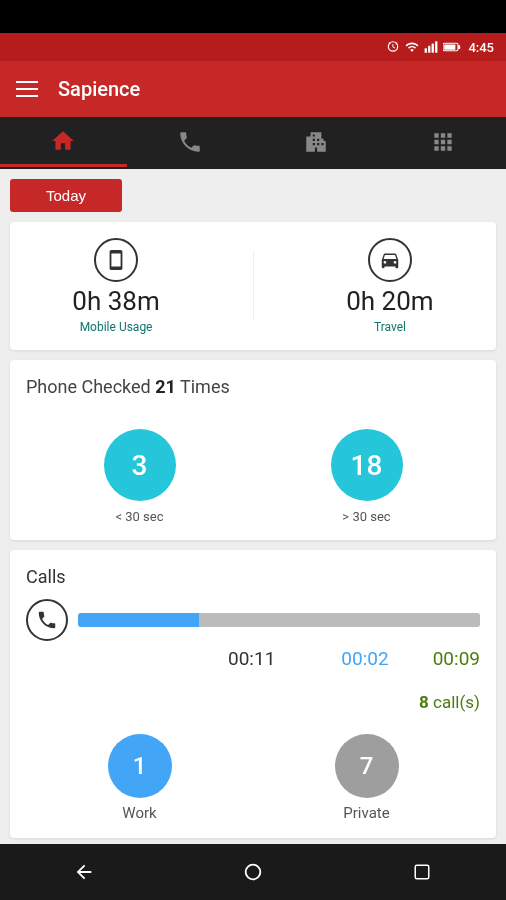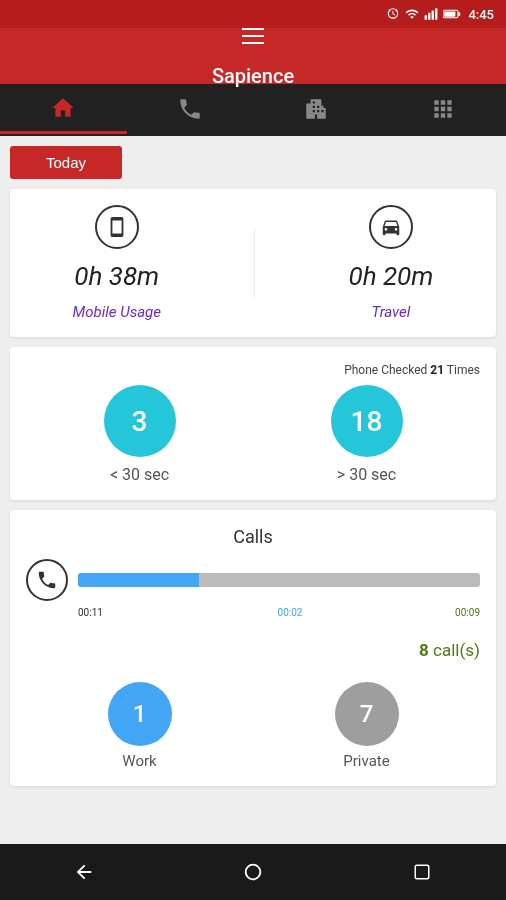--- a/index.html
+++ b/index.html
@@ -14,38 +14,38 @@
 
     
     .status-bar {
       background: #b71c1c;
       height: 28px;
       display: flex;
       align-items: center;
       justify-content: flex-end;
       padding: 0 12px;
       gap: 6px;
+      margin-top: 33px;
     }
     .status-bar-icons {
       display: flex;
       align-items: center;
       gap: 5px;
       color: white;
       font-size: 12px;
     }
 
     
     .app-bar {
       background: #c62828;
       height: 56px;
       display: flex;
       align-items: center;
       padding: 0 16px;
       gap: 20px;
-      flex-direction: column;
     }
     .hamburger-icon {
       display: flex;
       flex-direction: column;
       gap: 5px;
       cursor: pointer;
     }
     .hamburger-icon span {
       display: block;
       width: 22px;
@@ -117,53 +117,52 @@
     
     .usage-row {
       display: flex;
       justify-content: space-around;
       align-items: center;
     }
     .usage-item {
       display: flex;
       flex-direction: column;
       align-items: center;
-      gap: 12px;
-      font-style: italic;
+      gap: 4px;
     }
     .usage-icon {
       width: 44px;
       height: 44px;
       border: 2px solid #333;
       border-radius: 50%;
       display: flex;
       align-items: center;
       justify-content: center;
     }
     .usage-time {
       font-size: 26px;
       font-weight: 400;
       color: #222;
     }
     .usage-label {
-      font-size: 15px;
-      color: #6d28d9;
+      font-size: 12px;
+      color: #0f766e;
     }
     .usage-divider {
       width: 1px;
       height: 70px;
       background: #eee;
     }
 
     
     .phone-checked-title {
-      text-align: right;
-      font-size: 12px;
+      text-align: left;
+      font-size: 18px;
       color: #444;
-      margin-bottom: 8px;
+      margin-bottom: 32px;
     }
     .phone-checked-title strong {
       color: #222;
       font-weight: 700;
     }
     .circles-row {
       display: flex;
       justify-content: space-around;
       align-items: center;
     }
@@ -179,28 +178,27 @@
       border-radius: 50%;
       background: #26c6da;
       display: flex;
       align-items: center;
       justify-content: center;
       color: white;
       font-size: 28px;
       font-weight: 500;
     }
     .circle-label {
-      font-size: 16px;
+      font-size: 13px;
       color: #555;
       text-align: right;
     }
 
     
     .calls-title {
-      text-align: center;
       font-size: 18px;
       color: #333;
       margin-bottom: 12px;
     }
     .calls-row {
       display: flex;
       align-items: center;
       gap: 10px;
       margin-bottom: 6px;
     }
@@ -221,24 +219,25 @@
       border-radius: 3px;
       overflow: hidden;
     }
     .progress-bar-fill {
       height: 100%;
       background: #42a5f5;
       border-radius: 3px 0 0 3px;
     }
     .calls-times {
       display: flex;
-      justify-content: space-between;
-      font-size: 10px;
+      justify-content: flex-end;
+      font-size: 19px;
       color: #333;
       padding-left: 52px;
+      gap: 44px;
     }
     .calls-times .blue { color: #42a5f5; margin-left: 22px; }
     .calls-times .gray { color: #4d7c0f; }
     .calls-count {
       text-align: right;
       font-size: 17px;
       color: #4d7c0f;
       margin: 22px 0;
     }
     .calls-count strong {

